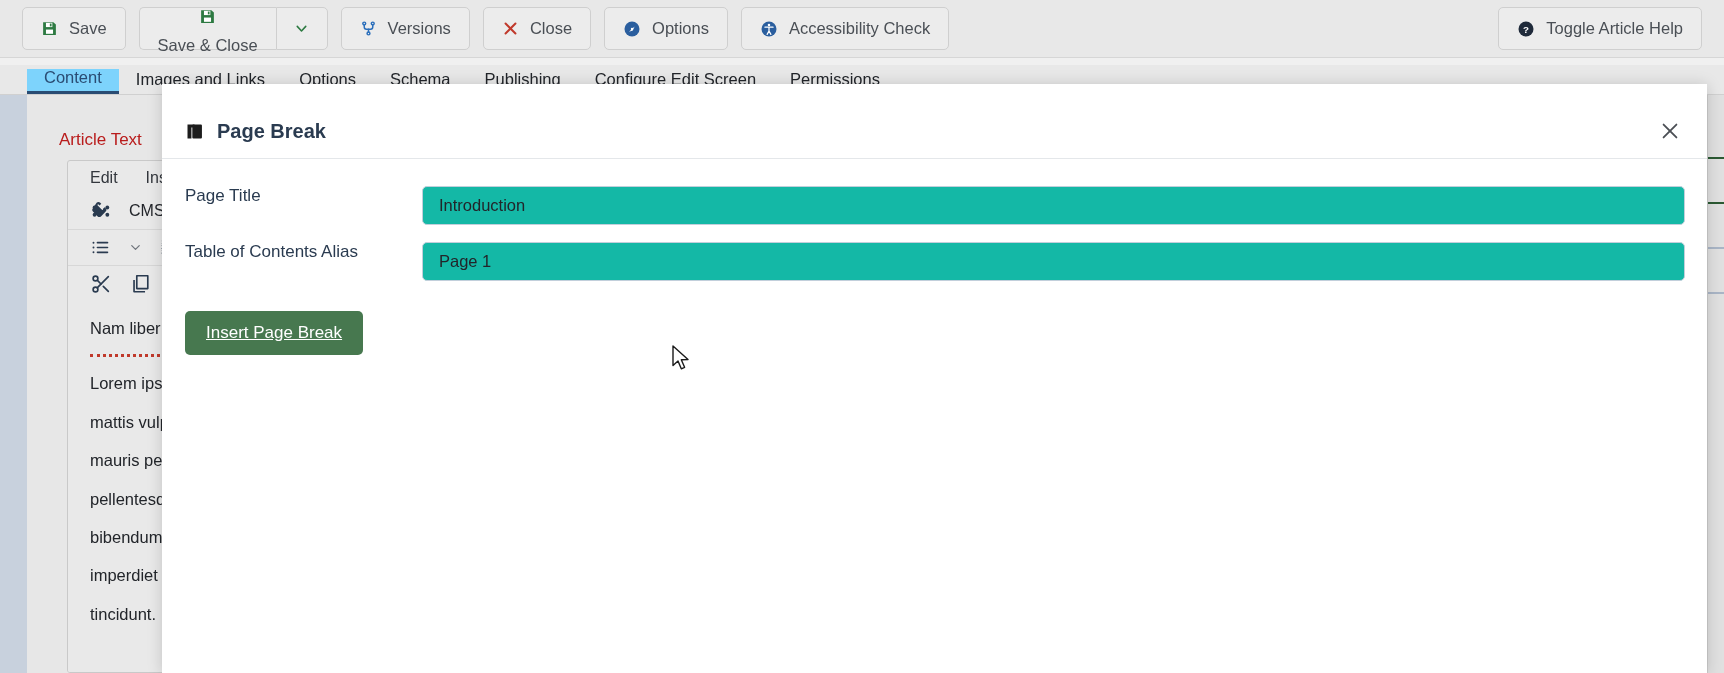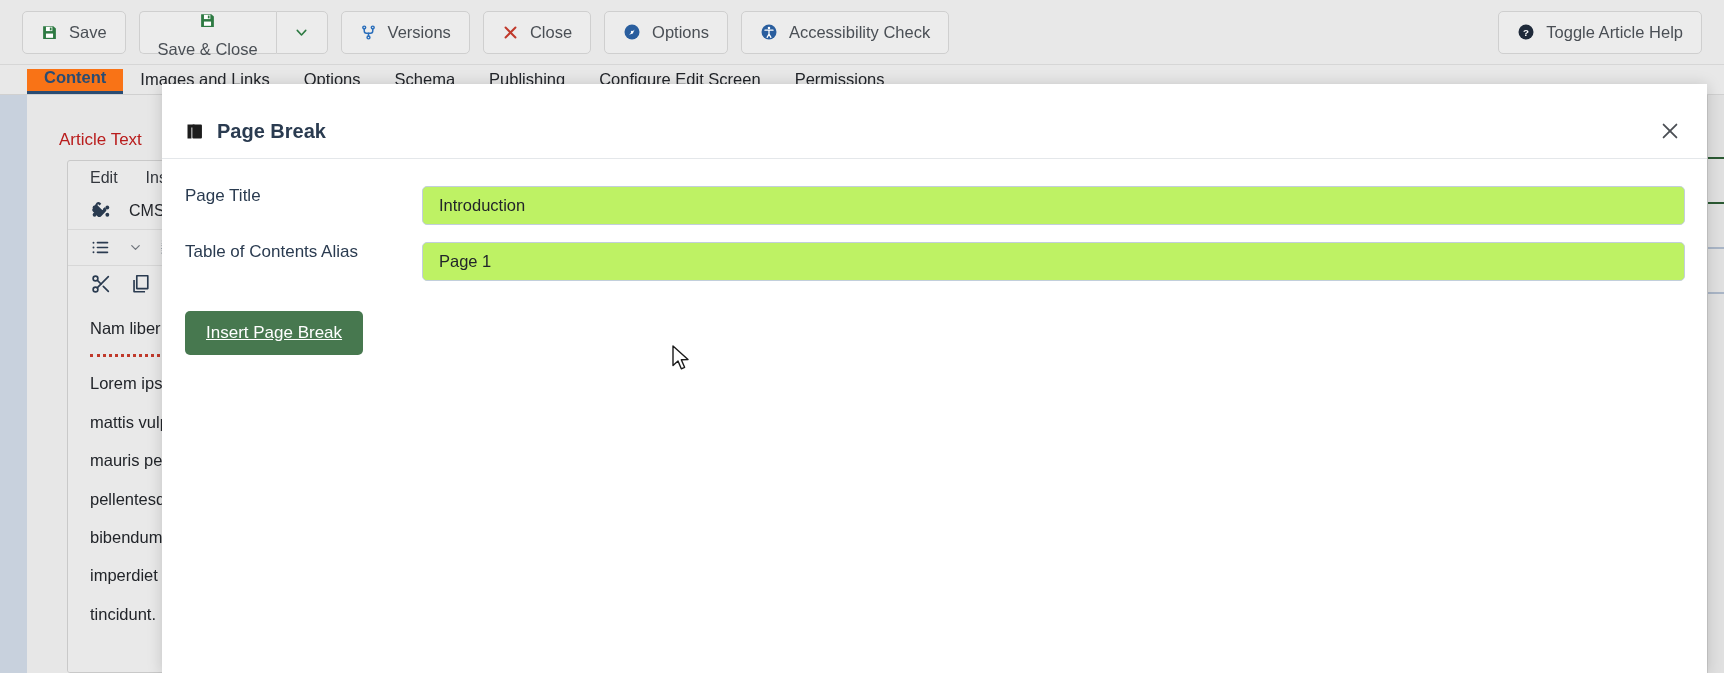--- a/index.html
+++ b/index.html
@@ -15,21 +15,21 @@
     position: relative;
     width: 1724px;
     height: 673px;
     background: #f0f0f0;
   }
 
   
   .toolbar {
     position: absolute;
     left: 0; top: 0;
-    width: 1724px; height: 65px;
+    width: 1724px; height: 58px;
     background: #e8e8e8;
     border-bottom: 1px solid #d6d6d6;
     display: flex;
     align-items: center;
     padding: 0 22px;
     gap: 13px;
   }
   .tb-group { display: flex; align-items: stretch; }
   .tb-btn {
     display: flex;
@@ -69,23 +69,23 @@
   .tab {
     padding: 0 17px 7px 17px;
     font-size: 16.5px;
     color: #22252a;
     cursor: pointer;
     line-height: 1;
     white-space: nowrap;
   }
   .tab.active {
     color: #2a4c73;
-    font-weight: bold;
+    font-weight: normal;
     border-bottom: 3px solid #2a4c73;
-    background: #f97316;
+    background: #7dd3fc;
     padding-bottom: 6px;
   }
 
   
   .page-bg {
     position: absolute;
     left: 0; top: 95px;
     width: 1724px; height: 578px;
     background: #ffffff;
   }
@@ -201,21 +201,21 @@
   }
   .form-input {
     flex: 1 1 auto;
     height: 39px;
     border: 1px solid #c2cfdb;
     border-radius: 5px;
     padding: 0 16px;
     font-size: 16.5px;
     font-family: "Liberation Sans", sans-serif;
     color: #22252a;
-    background: #bef264;
+    background: #14b8a6;
     outline: none;
   }
   .btn-primary {
     margin-top: 13px;
     margin-left: 1px;
     height: 44px;
     padding: 0 21px;
     background: #47784f;
     color: #ffffff;
     border: none;

